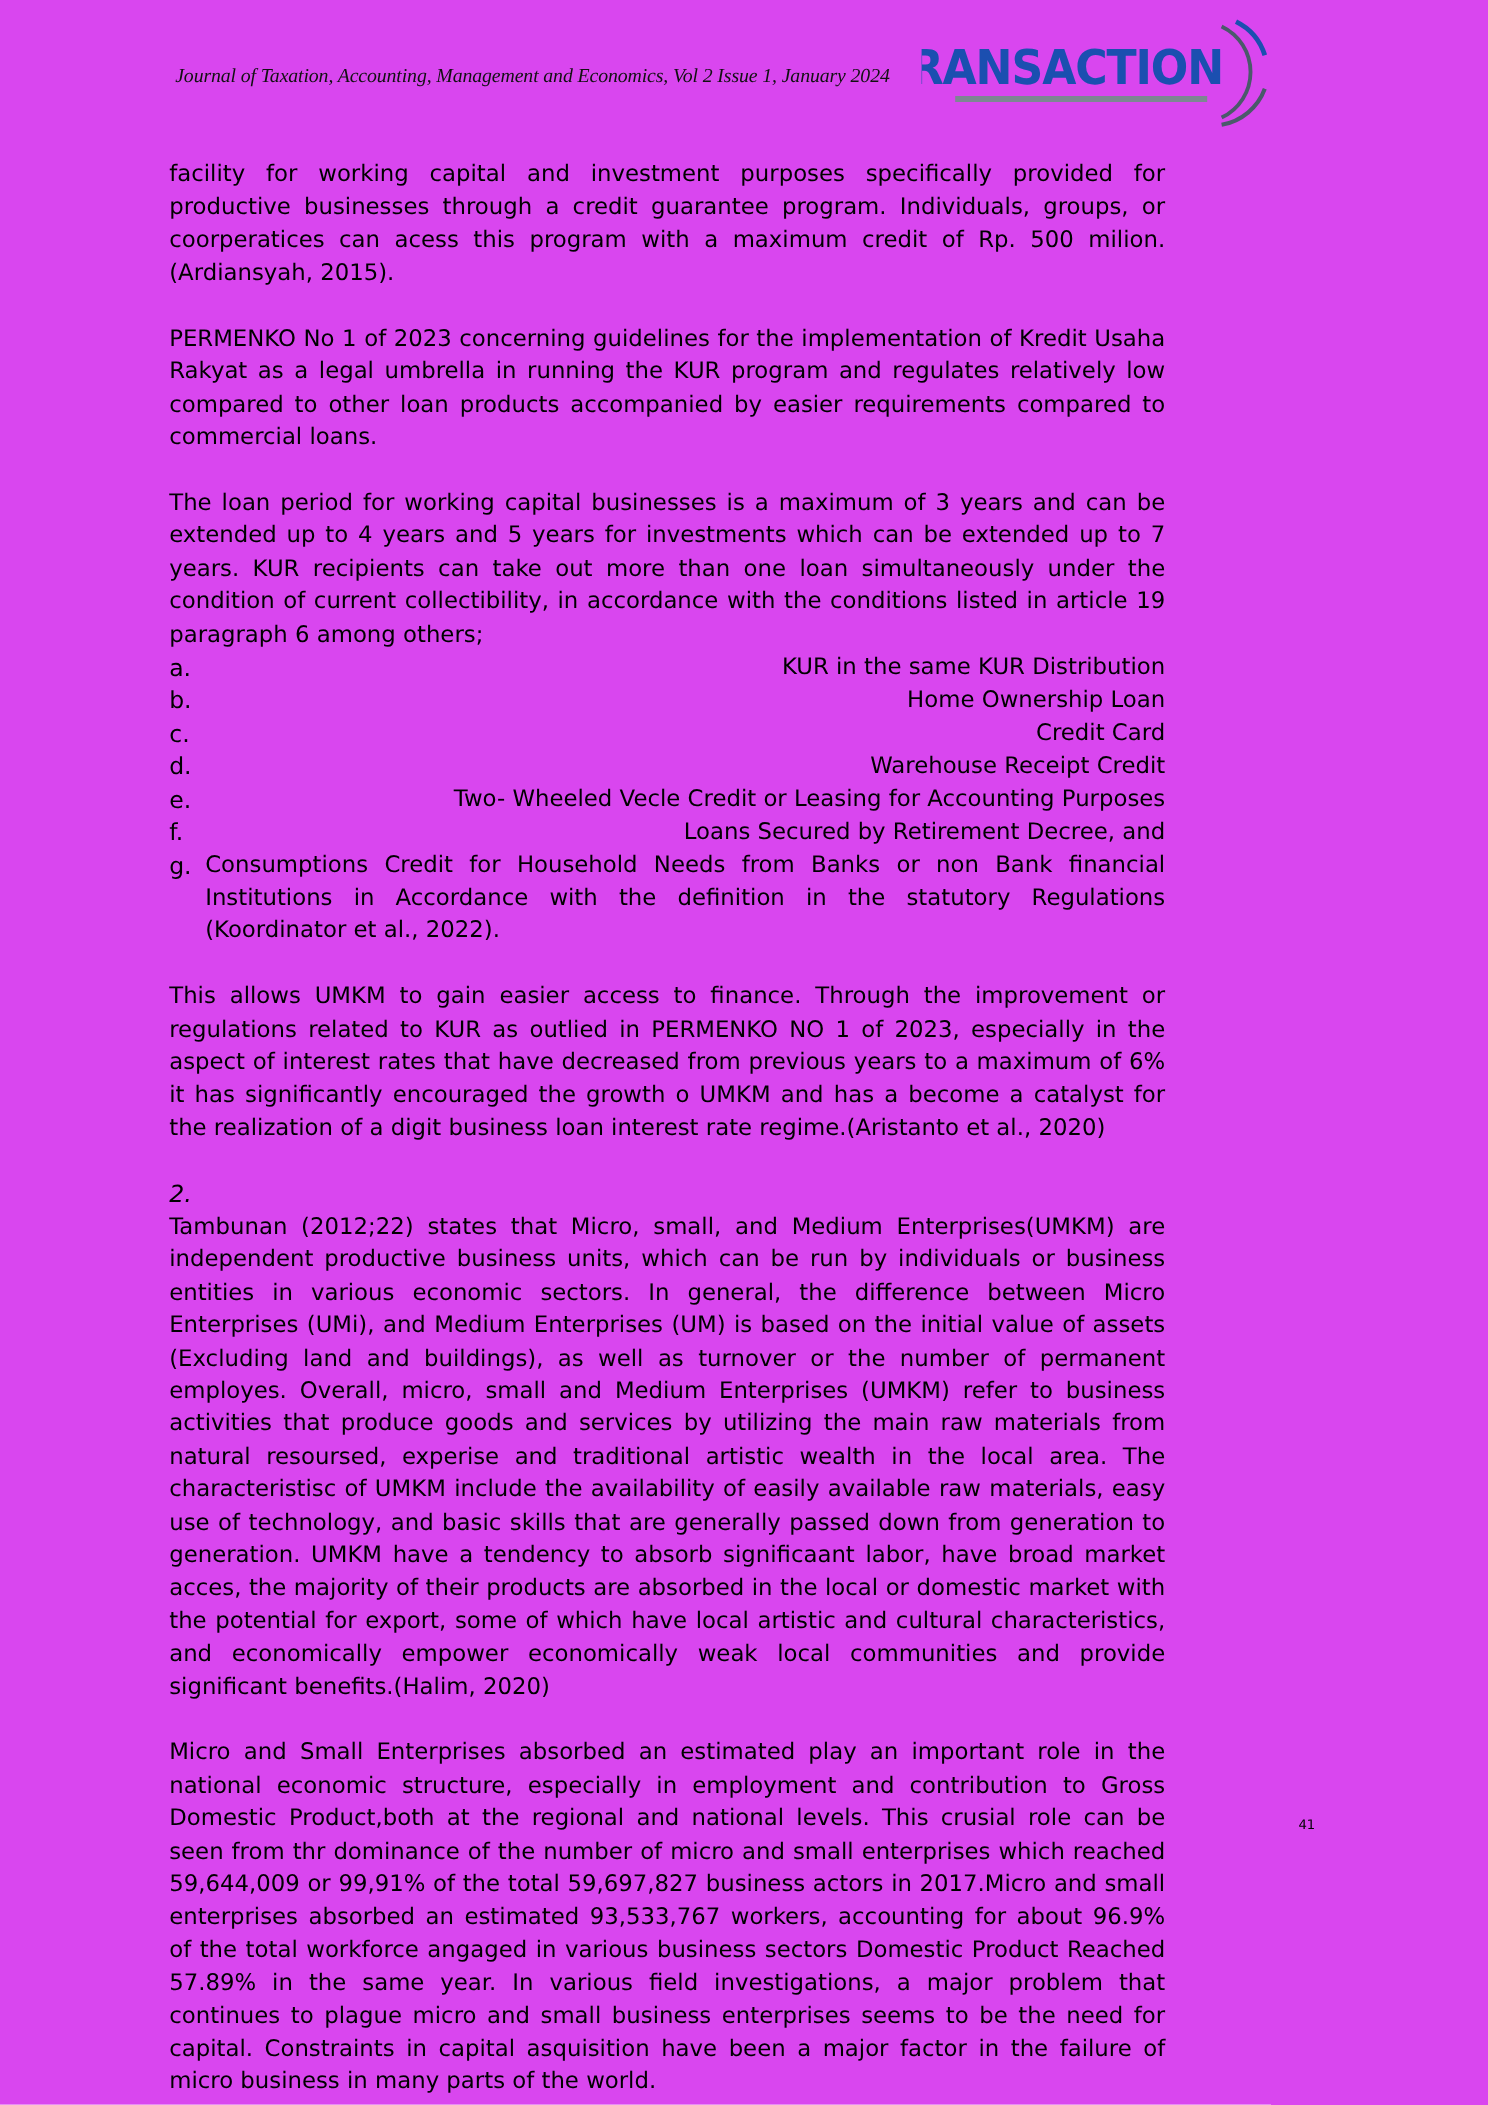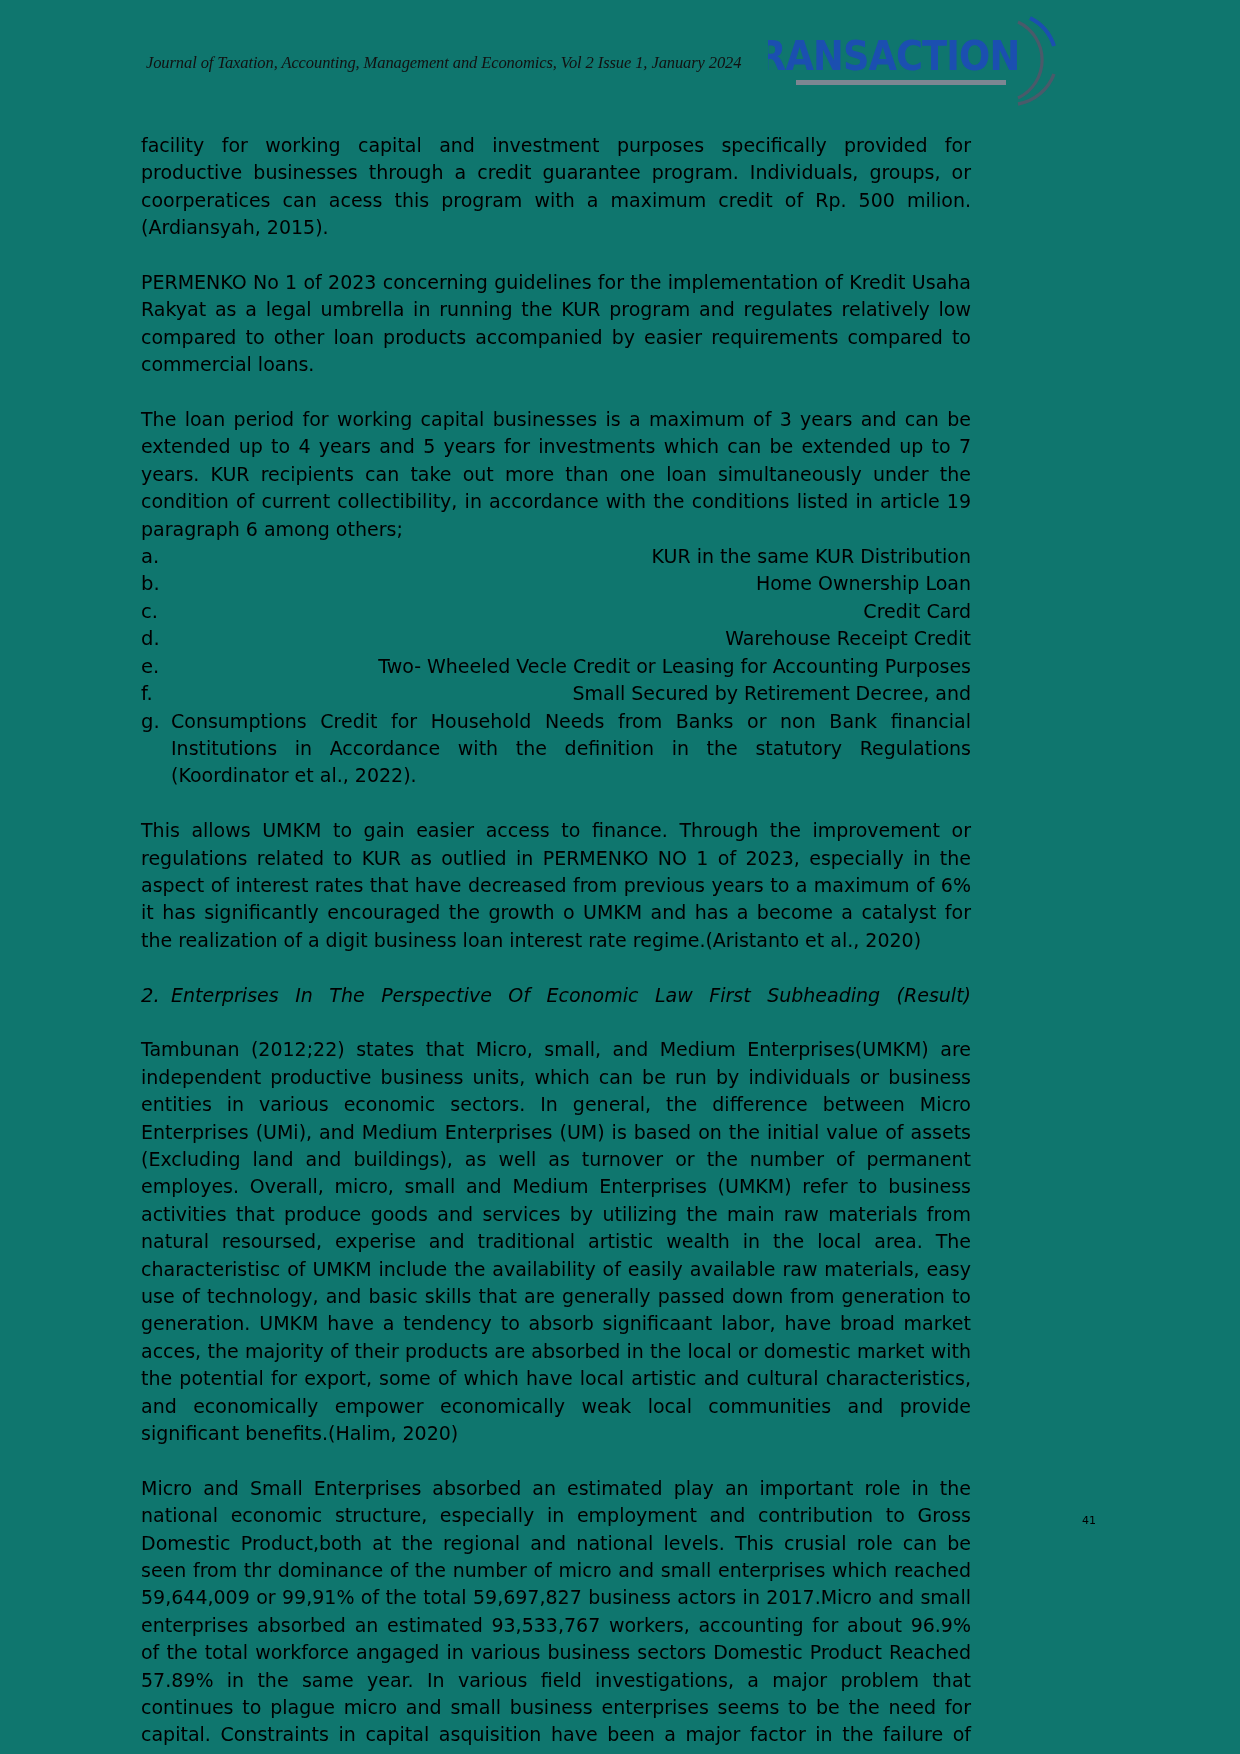--- a/index.html
+++ b/index.html
@@ -4,21 +4,21 @@
 <style>
   html, body {
     margin: 0;
     padding: 0;
     background: #ffffff;
   }
   .page {
     position: relative;
     width: 1240px;
     height: 1754px;
-    background: #0f766e;
+    background: #d946ef;
     overflow: hidden;
     font-family: "DejaVu Sans", sans-serif;
     color: #000000;
   }
 
   
   .header {
     position: absolute;
     left: 0;
     top: 0;
@@ -201,38 +201,37 @@
         <span class="li-text">Warehouse Receipt Credit</span>
       </div>
 
       <div class="list-item nojustify">
         <span class="li-marker">e.</span>
         <span class="li-text">Two- Wheeled Vecle Credit or Leasing for Accounting Purposes</span>
       </div>
 
       <div class="list-item nojustify">
         <span class="li-marker">f.</span>
-        <span class="li-text">Small Secured by Retirement Decree, and</span>
+        <span class="li-text">Loans Secured by Retirement Decree, and</span>
       </div>
 
       <div class="list-item">
         <span class="li-marker">g.</span>
         <span class="li-text">Consumptions Credit for Household Needs from Banks or non Bank financial Institutions in Accordance with the definition in the statutory Regulations (Koordinator et al., 2022).</span>
       </div>
 
     </div>
 
     <div class="spacer-line"></div>
 
     <p class="body">This allows UMKM to gain easier access to finance. Through the improvement or regulations related to KUR as outlied in PERMENKO NO 1 of 2023, especially in the aspect of interest rates that have decreased from previous years to a maximum of 6% it has significantly encouraged the growth o UMKM and has a become a catalyst for the realization of a digit business loan interest rate regime.(Aristanto et al., 2020)</p>
 
     <div class="heading-block">
       <span class="h-marker">2.</span>
       <span class="heading-italic">
-        <span class="line2 j-all">Enterprises In The Perspective Of Economic Law First Subheading (Result)</span>
       </span>
     </div>
 
     <p class="body">Tambunan (2012;22) states that Micro, small, and Medium Enterprises(UMKM) are independent productive business units, which can be run by individuals or business entities in various economic sectors. In general, the difference between Micro Enterprises (UMi), and Medium Enterprises (UM) is based on the initial value of assets (Excluding land and buildings), as well as turnover or the number of permanent employes. Overall, micro, small and Medium Enterprises (UMKM) refer to business activities that produce goods and services by utilizing the main raw materials from natural resoursed, experise and traditional artistic wealth in the local area. The characteristisc of UMKM include the availability of easily available raw materials, easy use of technology, and basic skills that are generally passed down from generation to generation. UMKM have a tendency to absorb significaant labor, have broad market acces, the majority of their products are absorbed in the local or domestic market with the potential for export, some of which have local artistic and cultural characteristics, and economically empower economically weak local communities and provide significant benefits.(Halim, 2020)</p>
 
     <p class="body last-left">Micro and Small Enterprises absorbed an estimated play an important role in the national economic structure, especially in employment and contribution to Gross Domestic Product,both at the regional and national levels. This crusial role can be seen from thr dominance of the number of micro and small enterprises which reached 59,644,009 or 99,91% of the total 59,697,827 business actors in 2017.Micro and small enterprises absorbed an estimated 93,533,767 workers, accounting for about 96.9% of the total workforce angaged in various business sectors Domestic Product Reached 57.89% in the same year. In various field investigations, a major problem that continues to plague micro and small business enterprises seems to be the need for capital. Constraints in capital asquisition have been a major factor in the failure of micro business in many parts of the world.</p>
 
   </div>
 
   <div class="page-number">41</div>

